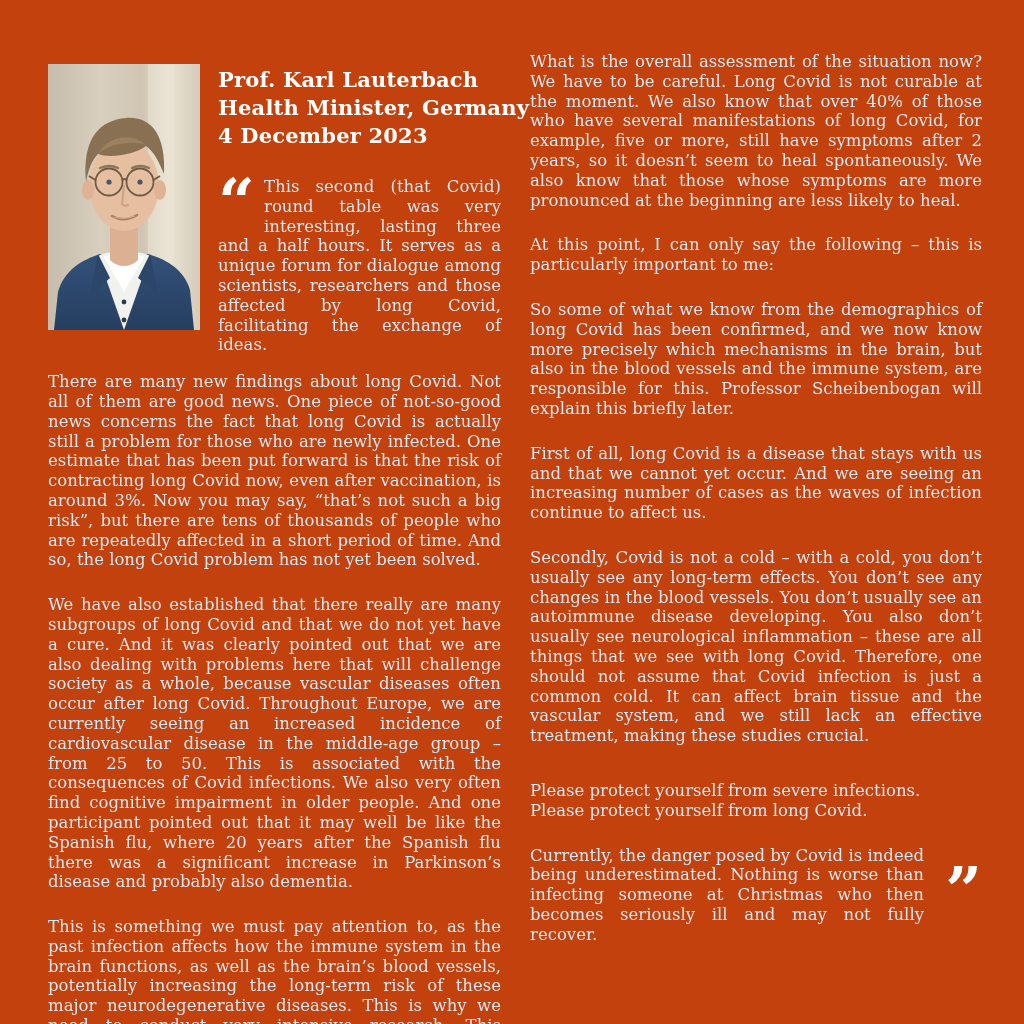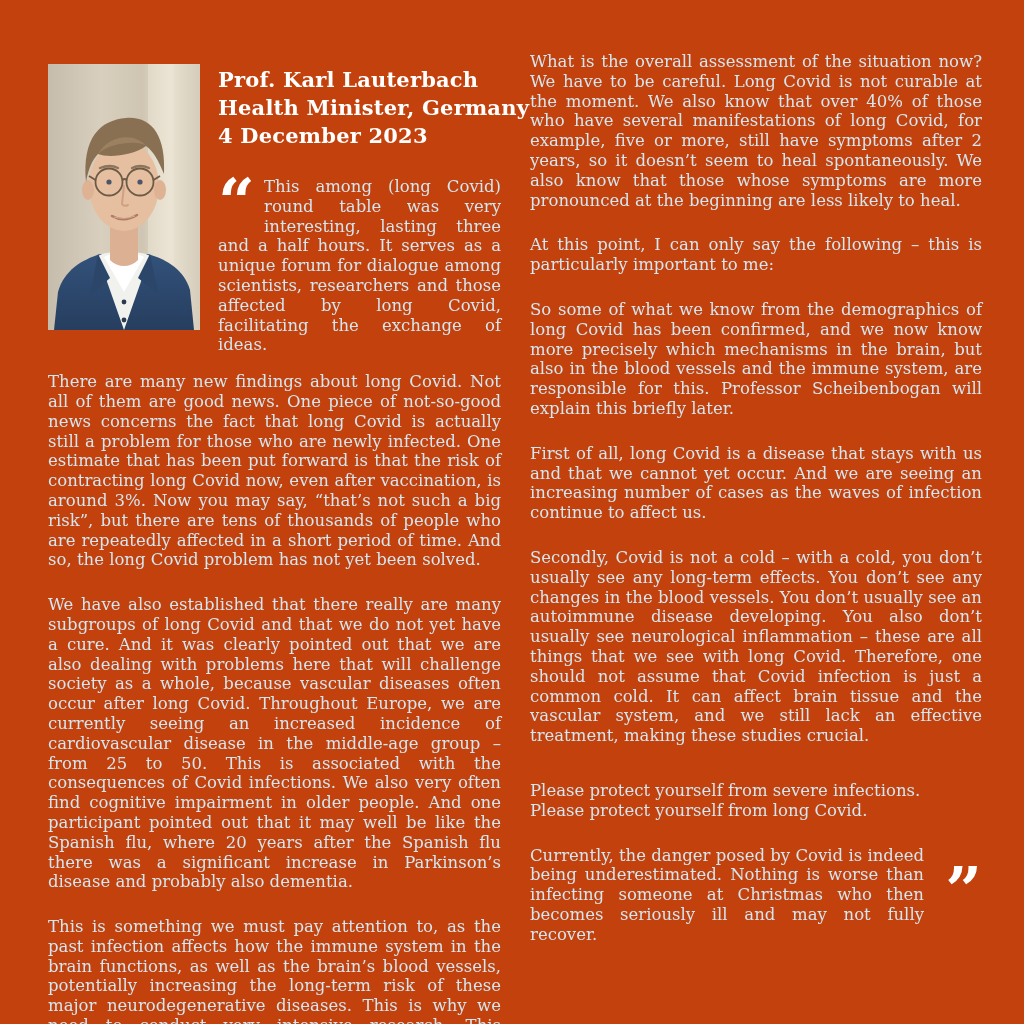--- a/index.html
+++ b/index.html
@@ -125,21 +125,21 @@
           <path d="M66,153 Q76,156 87,152" stroke="#e9cbb4" stroke-width="1" fill="none" opacity="0.6"></path>
         </svg>
       </div>
 
       <div class="header-block">
         <div class="speaker-line">Prof. Karl Lauterbach</div>
         <div class="speaker-line">Health Minister, Germany</div>
         <div class="speaker-line">4 December 2023</div>
 
         <div class="quote-para">
-          <span class="open-quote">“</span><span>This among (long Covid) round table was very interesting, lasting three and a half hours. It serves as a unique forum for dialogue among scientists, researchers and those affected by long Covid, facilitating the exchange of ideas.</span>
+          <span class="open-quote">“</span><span>This second (that Covid) round table was very interesting, lasting three and a half hours. It serves as a unique forum for dialogue among scientists, researchers and those affected by long Covid, facilitating the exchange of ideas.</span>
         </div>
       </div>
     </div>
 
     <p class="para">There are many new findings about long Covid. Not all of them are good news. One piece of not-so-good news concerns the fact that long Covid is actually still a problem for those who are newly infected. One estimate that has been put forward is that the risk of contracting long Covid now, even after vaccination, is around 3%. Now you may say, “that’s not such a big risk”, but there are tens of thousands of people who are repeatedly affected in a short period of time. And so, the long Covid problem has not yet been solved.</p>
     <p class="para">We have also established that there really are many subgroups of long Covid and that we do not yet have a cure. And it was clearly pointed out that we are also dealing with problems here that will challenge society as a whole, because vascular diseases often occur after long Covid. Throughout Europe, we are currently seeing an increased incidence of cardiovascular disease in the middle-age group – from 25 to 50. This is associated with the consequences of Covid infections. We also very often find cognitive impairment in older people. And one participant pointed out that it may well be like the Spanish flu, where 20 years after the Spanish flu there was a significant increase in Parkinson’s disease and probably also dementia.</p>
     <p class="para">This is something we must pay attention to, as the past infection affects how the immune system in the brain functions, as well as the brain’s blood vessels, potentially increasing the long-term risk of these major neurodegenerative diseases. This is why we need to conduct very intensive research. This research has played a major role.</p>
   </div>
 
   <div class="col col-right">

